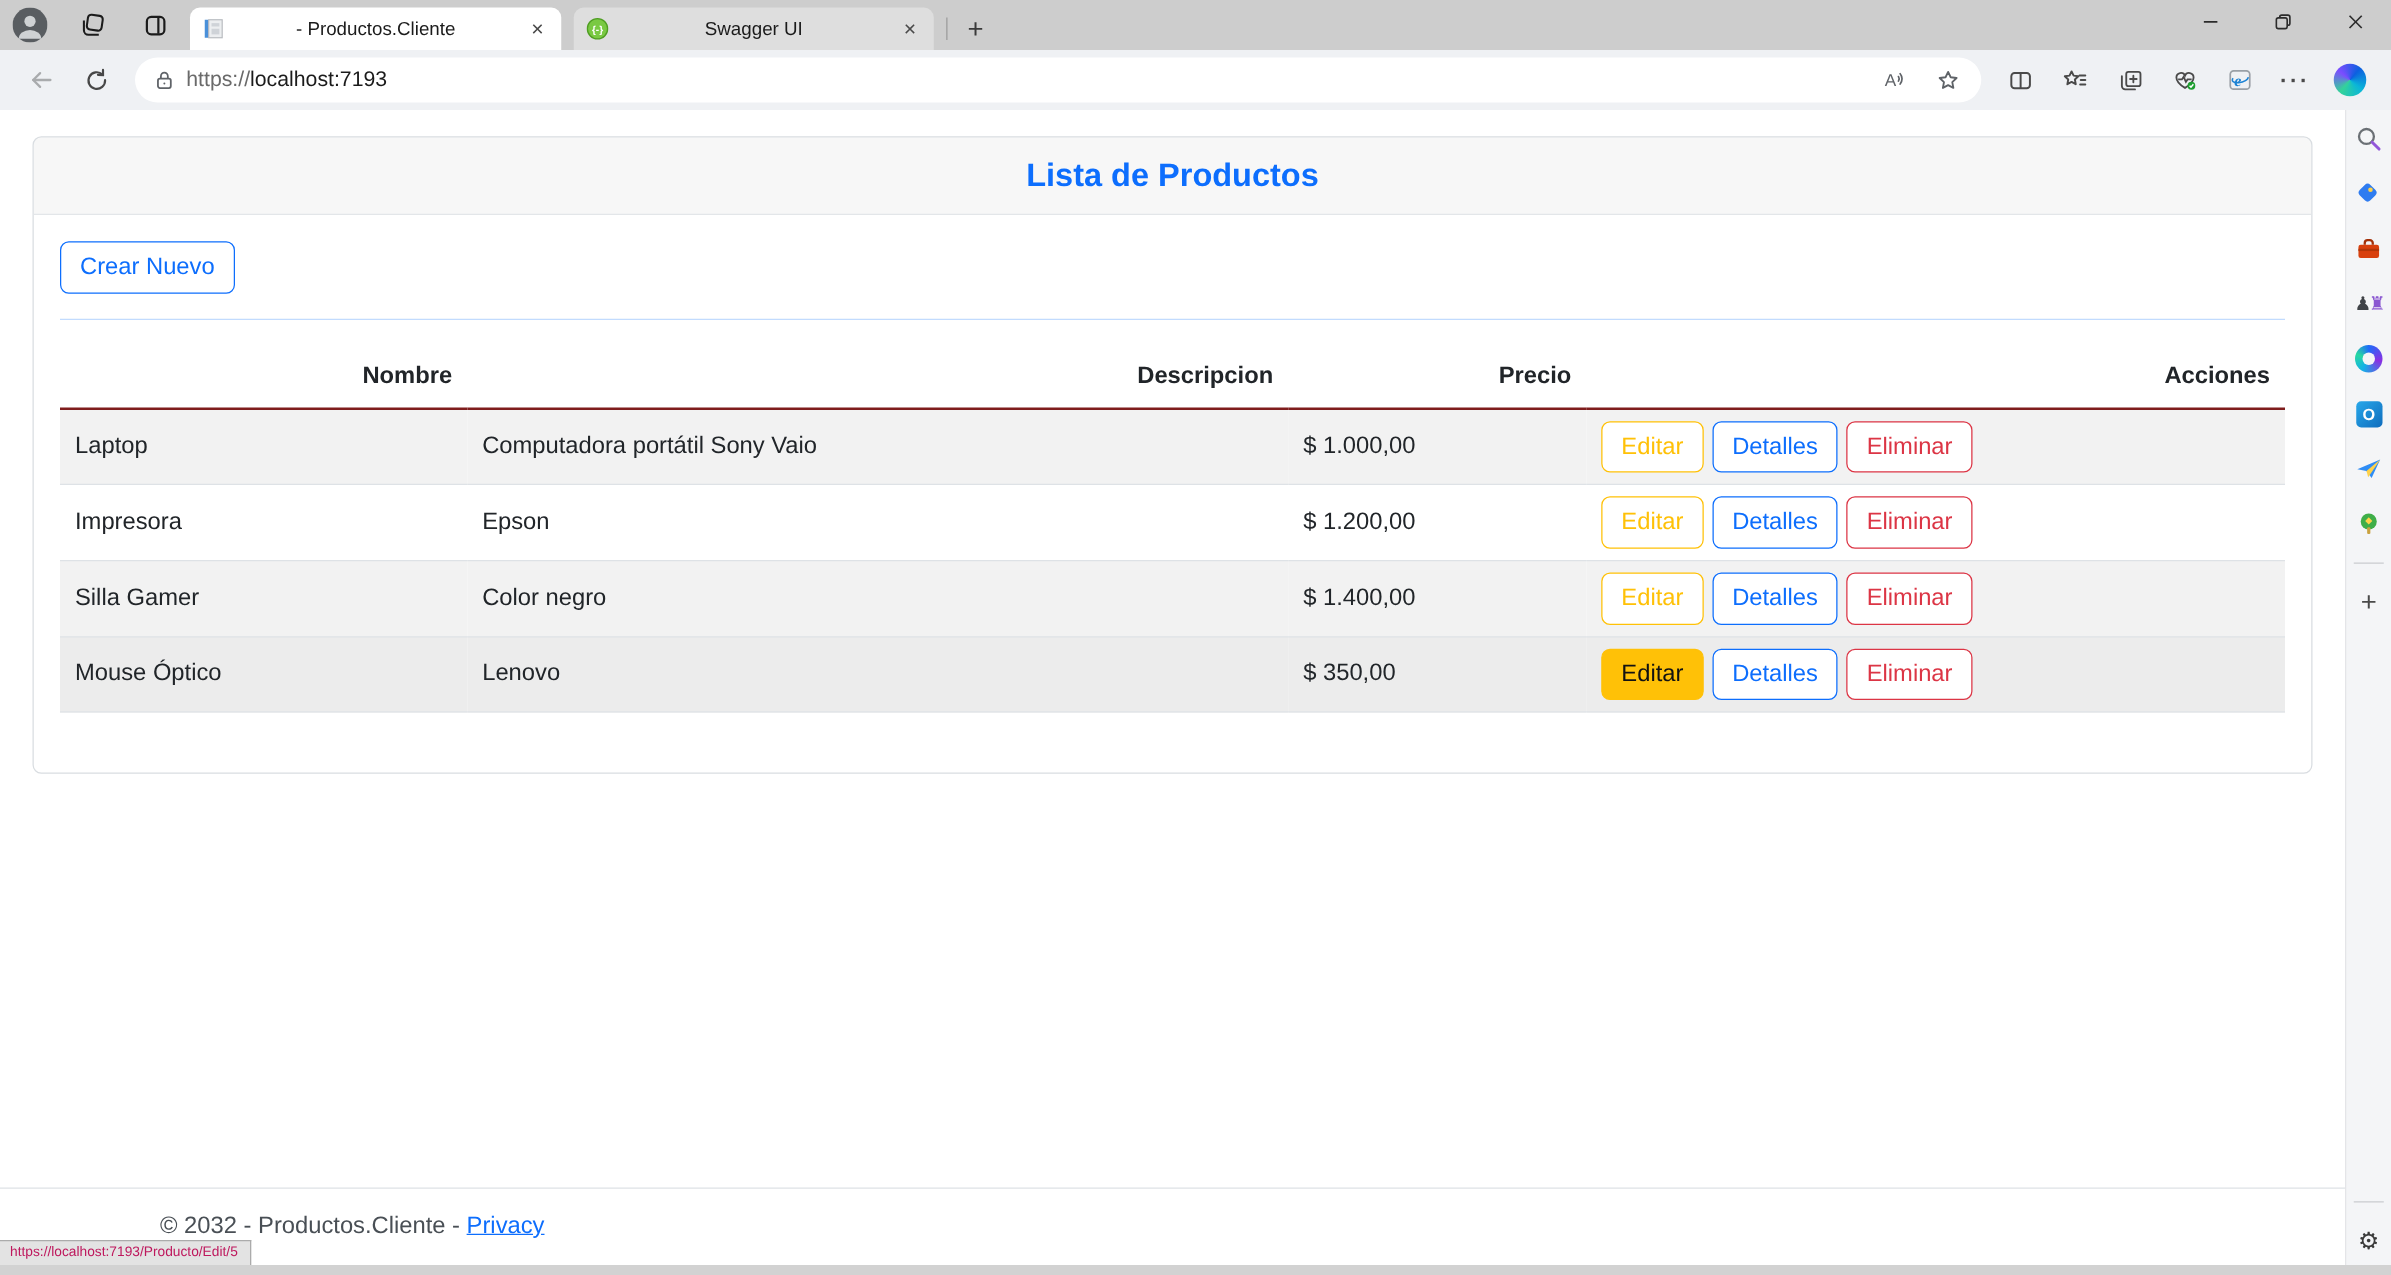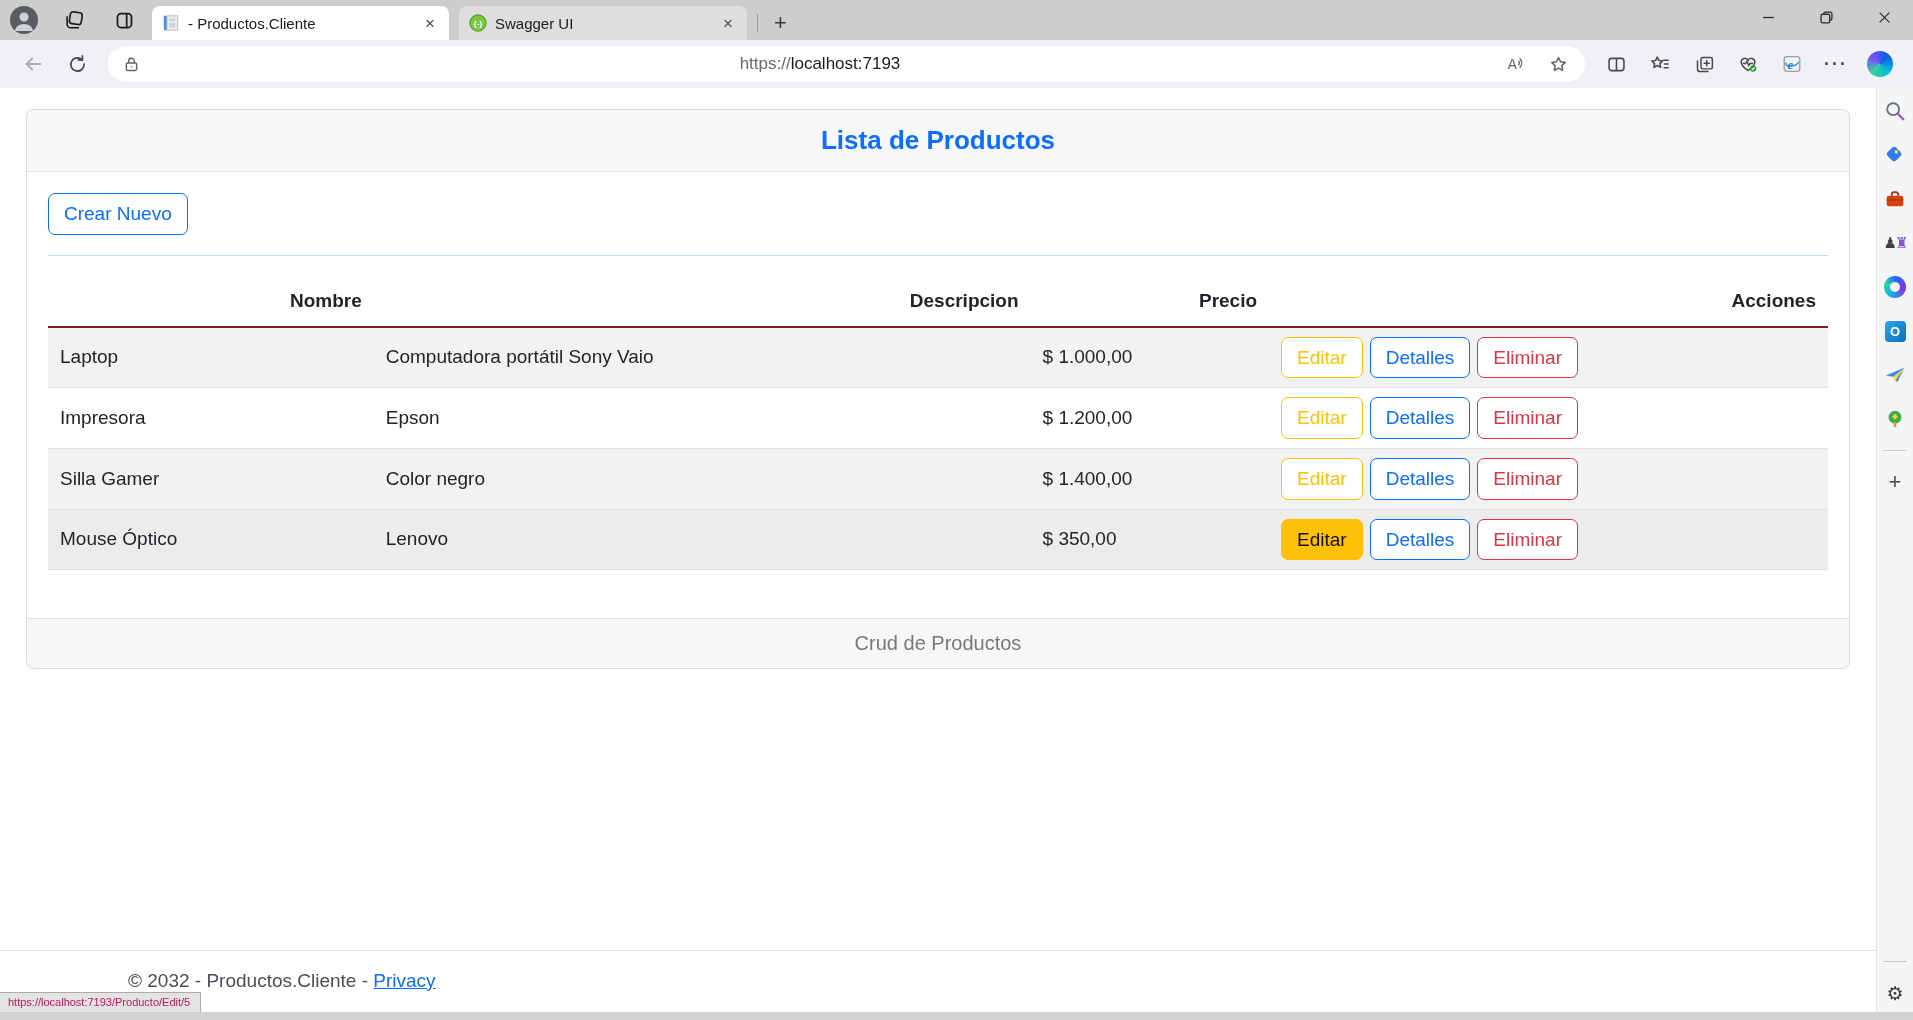--- a/index.html
+++ b/index.html
@@ -7,31 +7,31 @@
   .window { width:1913px; height:1020px; background:#fff; position:relative; overflow:hidden; display:flex; flex-direction:column; }
 
   
   .titlebar { height:40px; background:#cdcdcd; display:flex; align-items:flex-end; flex:0 0 auto; }
   .tb-left { display:flex; align-items:center; height:40px; padding:0 14px 0 10px; gap:22px; }
   .tb-btn { width:28px; height:28px; display:flex; align-items:center; justify-content:center; cursor:pointer; }
   .tabs { display:flex; align-items:flex-end; height:40px; flex:1; min-width:0; }
   .tab { height:34px; width:297px; display:flex; align-items:center; padding:0 10px; border-radius:8px 8px 0 0; gap:8px; font-size:15px; color:#1b1b1b; }
   .tab.active { background:#fff; }
   .tab.inactive { background:#dedede; width:288px; margin-left:10px; }
-  .tab-title { flex:1; white-space:nowrap; overflow:hidden; text-overflow:ellipsis; }
+  .tab-title { flex:1; white-space:nowrap; overflow:hidden; text-overflow:ellipsis;text-align:center; }
   .tab-close { color:#4a4a4a; font-size:17px; line-height:1; padding:1px 4px; border-radius:4px; cursor:pointer; }
   .tab-sep { width:1px; height:18px; background:#9b9b9b; margin:0 8px 8px 10px; }
   .new-tab { font-size:22px; color:#3a3a3a; margin-bottom:4px; padding:0 8px; cursor:pointer; }
   .win-controls { display:flex; height:40px; align-items:flex-start; }
   .win-btn { width:58px; height:34px; display:flex; align-items:center; justify-content:center; cursor:pointer; }
 
   .favicon { width:18px; height:18px; display:inline-flex; flex:0 0 auto; }
 
   
-  .toolbar { height:48px; background:#eff1f4; display:flex; align-items:center; padding:0 14px; gap:6px; flex:0 0 auto;text-align:center; }
+  .toolbar { height:48px; background:#eff1f4; display:flex; align-items:center; padding:0 14px; gap:6px; flex:0 0 auto; }
   .tool-btn { width:38px; height:34px; display:flex; align-items:center; justify-content:center; border-radius:6px; cursor:pointer; flex:0 0 auto; }
   .addressbar { flex:1; height:36px; background:#fff; border-radius:18px; display:flex; align-items:center; padding:0 10px 0 14px; margin:0 6px; gap:8px; }
   .url-text { flex:1; font-size:17px; white-space:nowrap; overflow:hidden; }
   .url-scheme { color:#6a6a6a; }
   .url-host { color:#1b1b1b; }
   .pill-btn { width:34px; height:30px; display:flex; align-items:center; justify-content:center; border-radius:6px; cursor:pointer; flex:0 0 auto; }
   .dots { font-size:18px; font-weight:bold; color:#4a4a4a; letter-spacing:2px; }
   .copilot { width:26px; height:26px; border-radius:50%; background:conic-gradient(from 40deg,#0c5fe0,#0ab6d8,#34d399,#7c4dff,#0c5fe0); }
 
   
@@ -312,21 +312,20 @@
                       <div class="actions">
                     <span class="btn btn-warning-solid">Editar</span>
                     <span class="btn btn-outline-primary">Detalles</span>
                     <span class="btn btn-outline-danger">Eliminar</span>
                   </div>
                     </td>
                 </tr>
               </tbody>
             </table>
           </div>
-          <div class="card-footer">Crud de Productos</div>
         </div>
       </div>
 
       <div class="page-footer">
         <div class="inner"><span>© 2032 - Productos.Cliente - </span><span class="privacy-link">Privacy</span></div>
       </div>
 
       <div class="status-tooltip">https://localhost:7193/Producto/Edit/5</div>
     </div>
 

